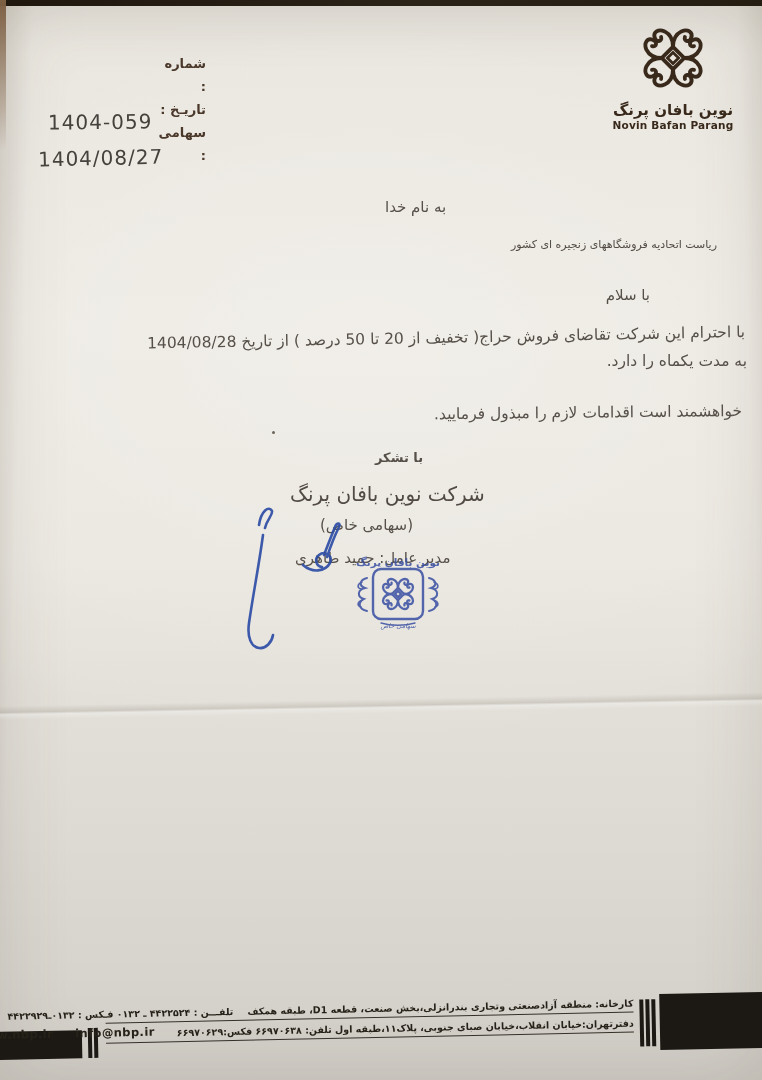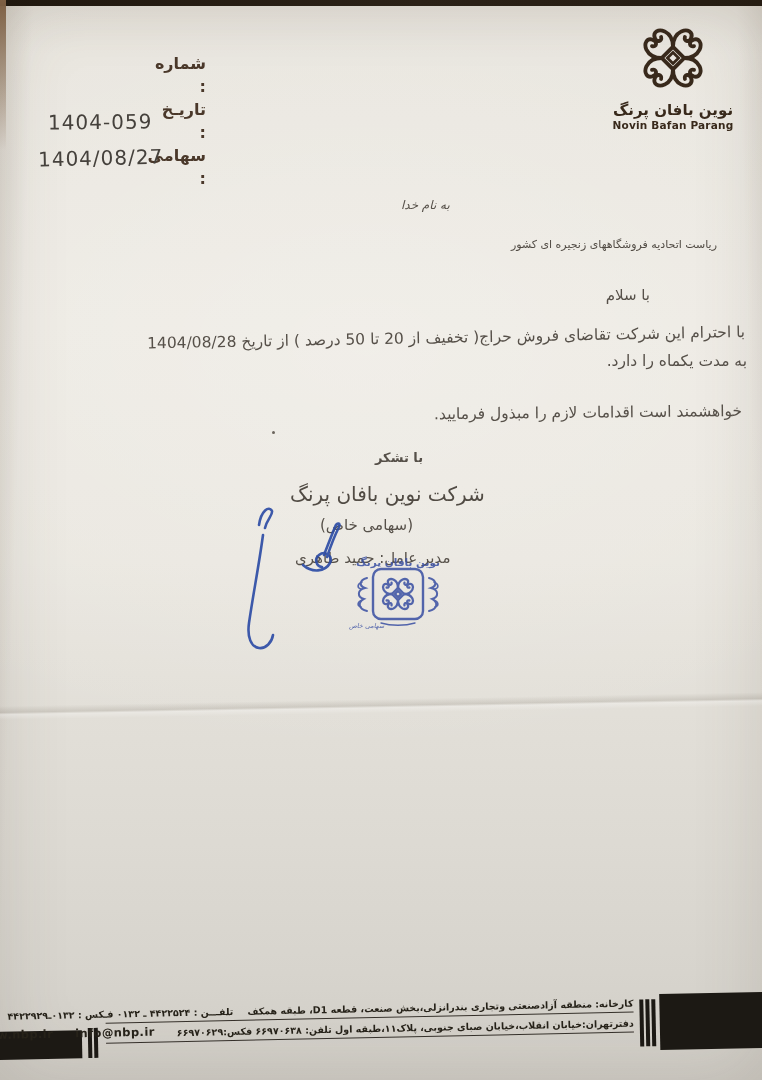--- a/index.html
+++ b/index.html
@@ -16,43 +16,43 @@
   }
   .txt{position:absolute;white-space:nowrap;}
   
   #top-band{position:absolute;top:0;left:0;width:762px;height:6px;background:linear-gradient(90deg,#20180f,#2b2218 55%,#251c12);}
   #left-strip{position:absolute;top:0;left:0;width:6px;height:150px;background:linear-gradient(180deg,#7e6044,rgba(126,96,68,0));}
   
   #logo-block{position:absolute;left:600px;top:18px;width:146px;text-align:center;color:#38291b;}
   #logo-knot{width:70px;height:80px;color:#38291b;}
   #brand-fa{font-size:15px;font-weight:bold;line-height:17px;direction:rtl;}
   #brand-en{font-size:10.5px;font-weight:600;line-height:13px;letter-spacing:0.2px;}
-  #meta-block{position:absolute;left:156px;top:52px;width:50px;direction:rtl;color:#4a382a;font-weight:bold;font-size:16px;}
+  #meta-block{position:absolute;left:156px;top:52px;width:50px;direction:rtl;color:#4a382a;font-weight:bold;font-size:13px;}
   #meta-block .meta-row{line-height:23px;}
   #letter-number{left:48px;top:110px;font-size:20px;color:#45413c;letter-spacing:1px;transform:rotate(-0.6deg);}
   #letter-date{left:38px;top:146px;font-size:20px;color:#45413c;letter-spacing:1px;transform:rotate(-1.4deg);}
   
   .fa{direction:rtl;color:#565049;}
-  #bismillah{left:401px;top:198px;font-size:12px;font-style:italic;}
+  #bismillah{left:385px;top:198px;font-size:15px;}
   #addressee{right:45px;top:238px;font-size:11px;color:#514b44;}
   #salutation{right:112px;top:286px;font-size:15px;text-align:center;}
   #body-line-1{right:17px;top:323px;font-size:15.5px;transform:rotate(-1.1deg);transform-origin:right center;}
   #body-line-2{right:15px;top:352px;font-size:15.5px;}
   #request-line{right:20px;top:402px;font-size:15.5px;transform:rotate(-0.6deg);transform-origin:right center;}
   #stray-dot{position:absolute;left:272px;top:431px;width:3px;height:3px;border-radius:50%;background:#6b655d;}
   #closing-thanks{left:375px;top:450px;font-size:13px;font-weight:bold;}
   #company-name{left:290px;top:482px;font-size:20px;color:#514b44;}
   #company-type{left:320px;top:516px;font-size:15px;}
   #signatory-line{left:295px;top:549px;font-size:15px;}
   
   #signature{position:absolute;left:215px;top:495px;width:130px;height:168px;color:#2e4da6;opacity:0.92;}
   #stamp{position:absolute;left:333px;top:556px;width:130px;height:80px;color:#3e53a4;opacity:0.88;}
   #stamp-top-text{position:absolute;top:0;left:0;width:100%;text-align:center;font-size:10.5px;font-weight:bold;direction:rtl;color:#3e53a4;}
   #stamp-svg{position:absolute;top:10px;left:0;width:130px;height:62px;}
-  #stamp-bottom-text{position:absolute;top:66px;left:16px;width:100%;text-align:left;font-size:6.5px;direction:rtl;color:#3e53a4;font-style:italic;}
+  #stamp-bottom-text{position:absolute;top:66px;left:0;width:100%;text-align:center;font-size:6.5px;direction:rtl;color:#3e53a4;font-style:italic;}
   
   #crease{position:absolute;left:-10px;top:699px;width:790px;height:14px;transform:rotate(-1.05deg);
     background:linear-gradient(180deg,rgba(120,112,100,0) 0%,rgba(120,112,100,0.20) 46%,rgba(255,255,255,0.28) 62%,rgba(255,255,255,0) 100%);}
   
   #footer{position:absolute;left:-6px;top:1008px;width:816px;height:66px;transform:rotate(-1.2deg);transform-origin:left center;color:#262219;}
   .fbar{position:absolute;background:#1c1914;}
   #f-left-bar{left:-10px;top:24px;width:98px;height:28px;}
   .ftick{position:absolute;background:#1c1914;width:3.5px;}
   #f-ltick1{left:94px;top:22px;height:30px;}
   #f-ltick2{left:100px;top:22px;height:30px;}

